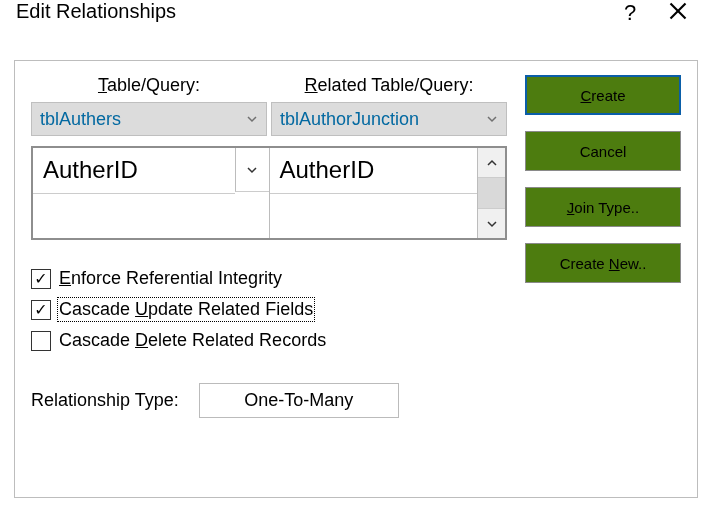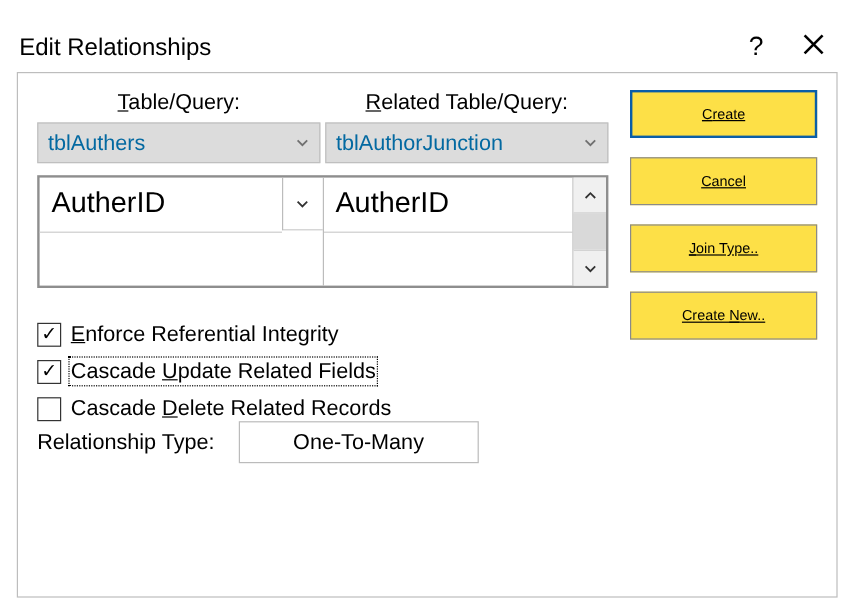--- a/index.html
+++ b/index.html
@@ -15,21 +15,21 @@
     overflow: hidden;
   }
   .dialog {
     width: 712px;
     height: 512px;
     background: #fff;
     position: relative;
   }
   .titlebar {
     display: flex;
-    align-items: flex-end;
+    align-items: flex-start;
     height: 52px;
     padding: 0 10px 0 16px;
   }
   .titlebar .title {
     flex: 1;
     font-size: 20px;
     font-weight: 400;
   }
   .titlebar .help {
     width: 48px;
@@ -169,40 +169,40 @@
     align-items:center;
     justify-content:center;
     font-size:16px;
     line-height:1;
   }
   .focus-dotted {
     outline: 1px dotted #000;
     outline-offset: 1px;
   }
   .rel-row {
+    margin-top: 32px;
     display:flex;
     align-items:center;
     gap: 20px;
     font-size: 18px;
   }
   .rel-val {
     border: 1px solid #bbb;
     padding: 6px 14px;
     min-width: 200px;
   }
   .btn {
     height: 40px;
     border: 1px solid #8a8a8a;
-    background: #fde047;
-    font-size: 12px;
+    background: #4d7c0f;
+    font-size: 15px;
     display:flex;
     align-items:center;
     justify-content:center;
     cursor: default;
-    text-decoration: underline;
   }
   .btn.default {
     border: 2px solid #0a5ea8;
   }
   .chev svg, .grid-dd svg, .scrollbtn svg { width:12px; height:12px; }
 </style>
 </head>
 <body>
 
 <div class="dialog">

